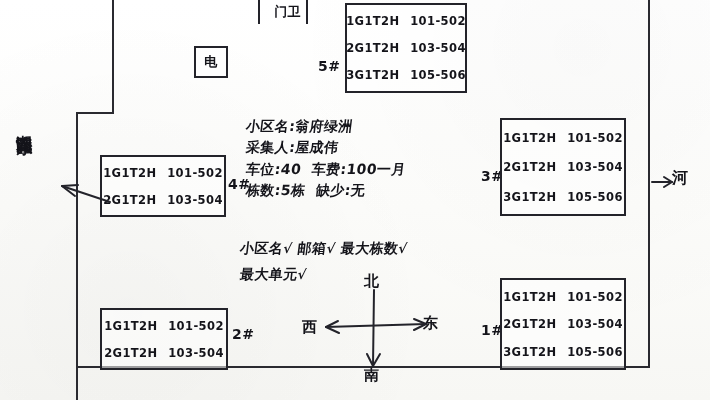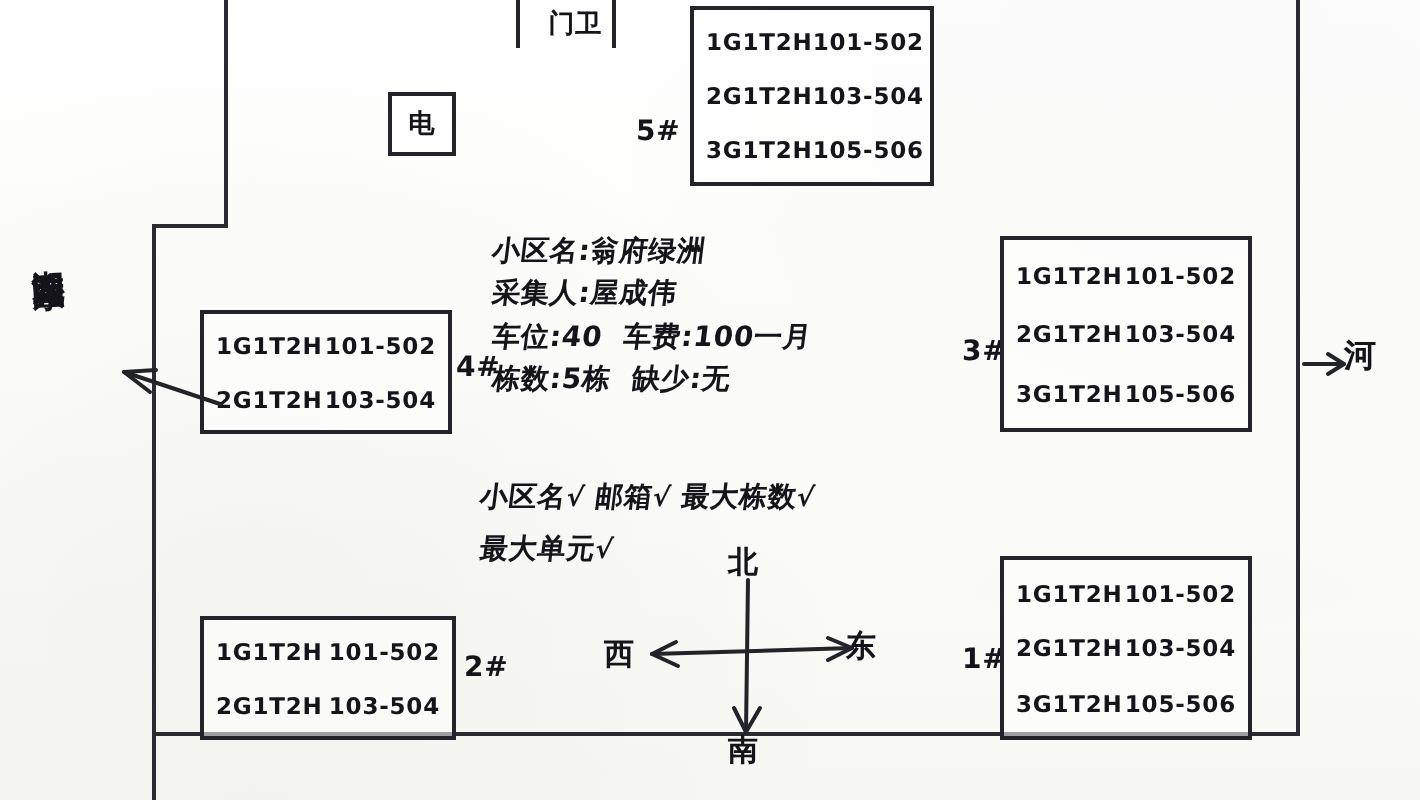--- a/index.html
+++ b/index.html
@@ -32,21 +32,21 @@
   .bound.v{width:2px;}
   .bound.h{height:2px;}
 
   
   .block{
     position:absolute;
     border:2px solid #23232a;
     background:rgba(255,255,255,.55);
     box-sizing:border-box;
     padding:3px 6px 2px 6px;
-    display:flex;flex-direction:column;justify-content:space-around;
+    display:flex;flex-direction:column;justify-content:space-around;align-items:center;
   }
   .block .row{
     display:flex;align-items:baseline;
     font-size:11.5px;line-height:1.05;
     white-space:nowrap;
   }
   .block .unit{width:64px;display:inline-block;}
   .block .rng{display:inline-block;}
   .bnum{
     position:absolute;

